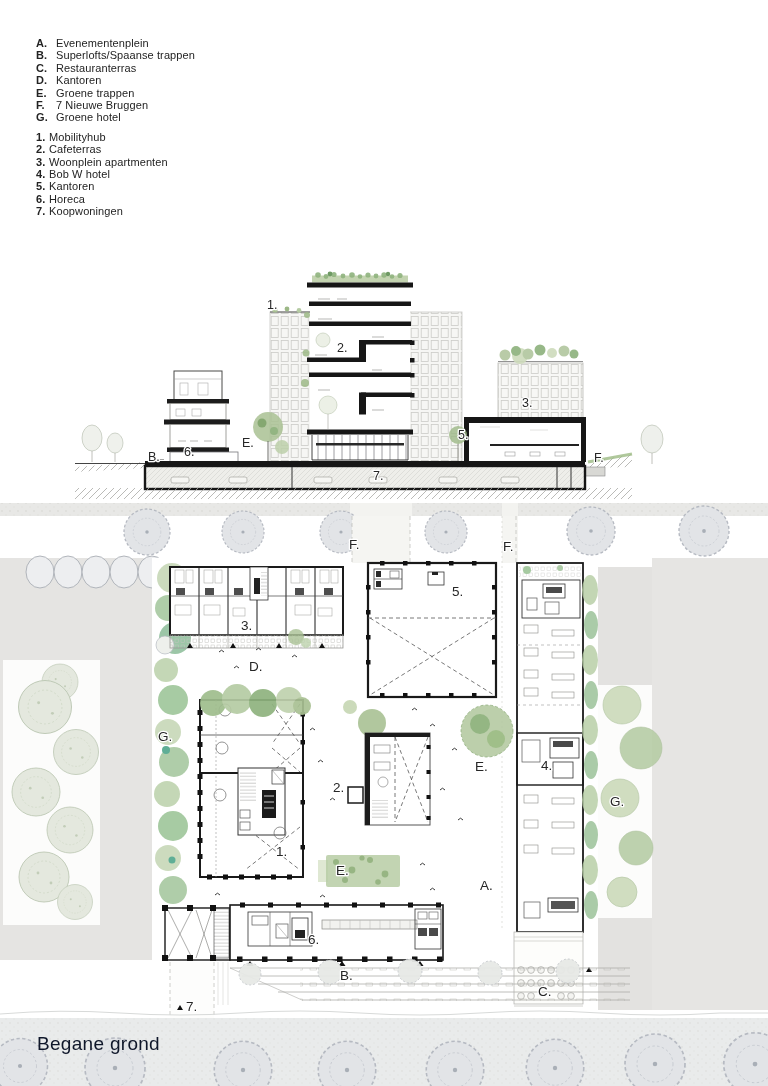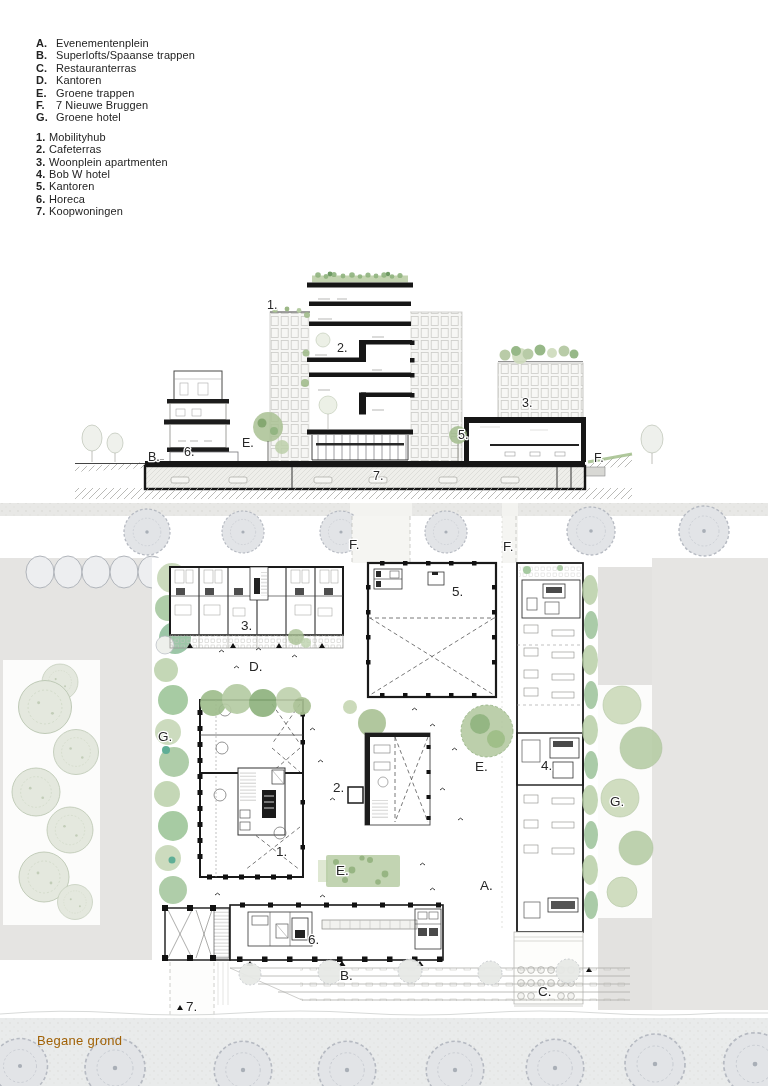--- a/index.html
+++ b/index.html
@@ -13,21 +13,21 @@
   .lg.nums{margin-top:7px;}
   .lg.nums .k{width:13px;font-weight:700;}
   .lg .v{font-weight:400;}
   
   svg.section{position:absolute;left:60px;top:255px;}
   svg.plan{position:absolute;left:0px;top:500px;}
   text.lbl{font-family:"Liberation Sans",sans-serif;fill:#262626;
            paint-order:stroke;stroke:#ffffff;stroke-width:2.6px;stroke-linejoin:round;}
   svg.section text.lbl{font-size:12.5px;}
   svg.plan text.lbl{font-size:13.5px;}
-  .caption{position:absolute;left:37px;top:1033px;font-size:13px;color:#a16207;letter-spacing:.3px;}
+  .caption{position:absolute;left:37px;top:1033px;font-size:19px;color:#0f172a;letter-spacing:.3px;}
 </style>
 </head>
 <body>
 
 <div class="sheet">
 
   <div class="legend">
     <div class="lg areas">
       <div class="row">
           <span class="k">A.</span>

